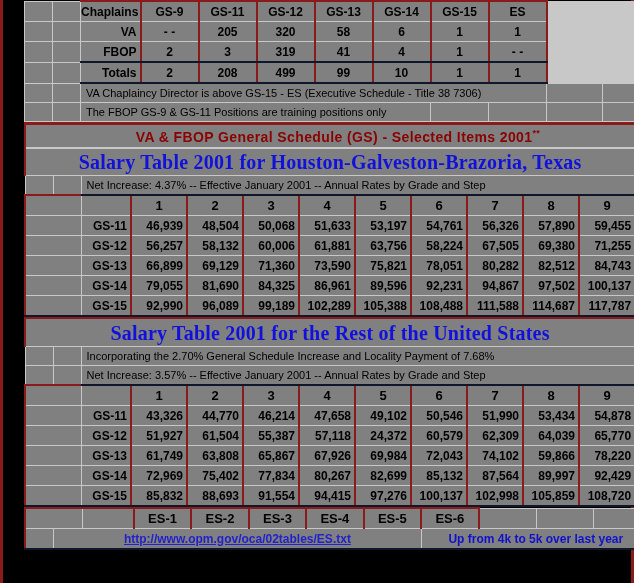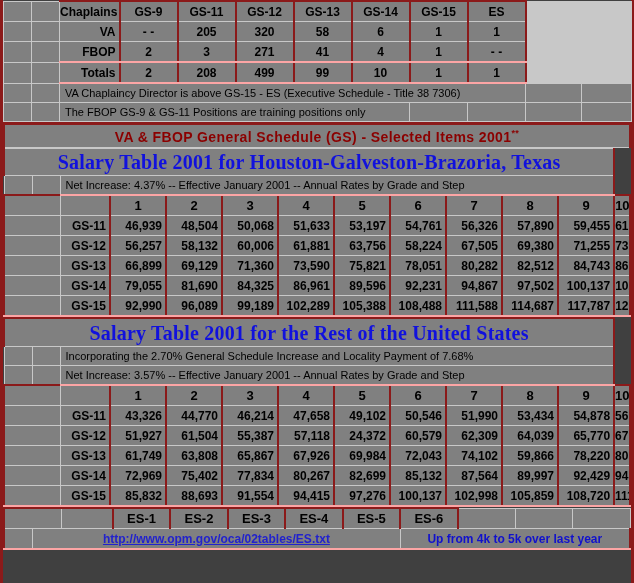--- a/index.html
+++ b/index.html
@@ -11,24 +11,25 @@
     width: 634px;
     height: 583px;
     overflow: hidden;
     font-family: "Liberation Sans", sans-serif;
     color: #000000;
   }
   #sheet {
     width: 634px;
     height: 583px;
     position: relative;
-    background: #404040;
+    background: #000000;
     box-sizing: border-box;
     border-left: 3px solid #8b1a1a;
     border-right: 3px solid #8b1a1a;
+    padding-left: 21px;
   }
   table.grid {
     border-collapse: collapse;
     table-layout: fixed;
     width: 628px;
   }
   td {
     background: #808080;
     border: 1px solid #c8c8c8;
     padding: 0;
@@ -38,21 +39,21 @@
     text-align: center;
     vertical-align: middle;
     white-space: nowrap;
     overflow: hidden;
     line-height: 1;
   }
   
   .br-r  { border-right: 2px solid #8b1a1a; }
   .br-l  { border-left: 2px solid #8b1a1a; text-align: center; }
   .br-t  { border-top: 2px solid #8b1a1a; }
-  .br-b  { border-bottom: 2px solid #fca5a5; }
+  .br-b  { border-bottom: 2px solid #0f172a; }
   .thick-t { border-top: 3px solid #8b1a1a; }
 
   .right  { text-align: right; padding-right: 3px; }
   .left   { text-align: left; padding-left: 5px; }
   .blank  { border: 1px solid #c8c8c8; }
   .lightgray { background: #c8c8c8; border: 1px solid #c8c8c8; }
 
   
   .title-red {
     color: #8b0000;
@@ -134,21 +135,21 @@
     <td class="lightgray"></td>
     <td class="lightgray"></td>
   </tr>
 
   <tr>
     <td class="br-l blank"></td>
     <td class="blank"></td>
     <td class="br-r br-b right">FBOP</td>
     <td class="br-r br-b">2</td>
     <td class="br-r br-b">3</td>
-    <td class="br-r br-b">271</td>
+    <td class="br-r br-b">319</td>
     <td class="br-r br-b">41</td>
     <td class="br-r br-b">4</td>
     <td class="br-r br-b">1</td>
     <td class="br-r br-b">- -</td>
     <td class="lightgray"></td>
     <td class="lightgray"></td>
   </tr>
 
   <tr>
     <td class="br-l blank"></td>

